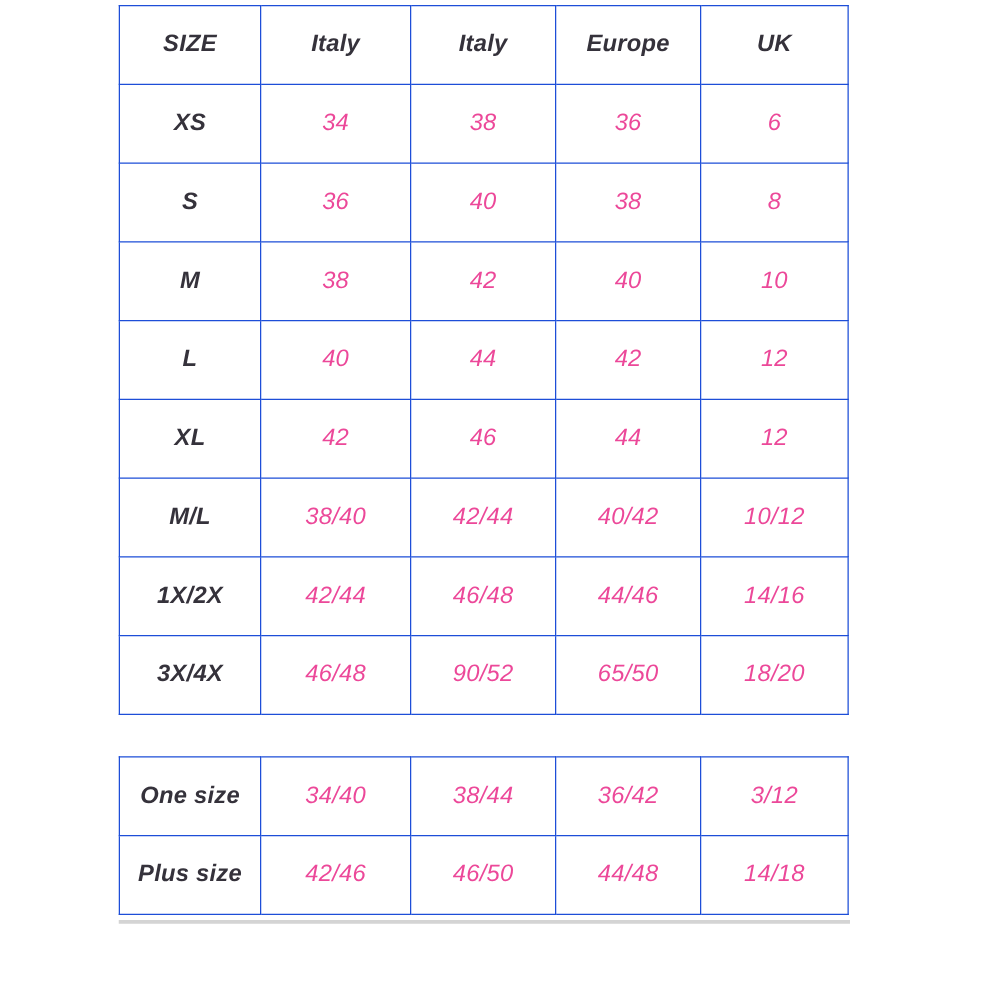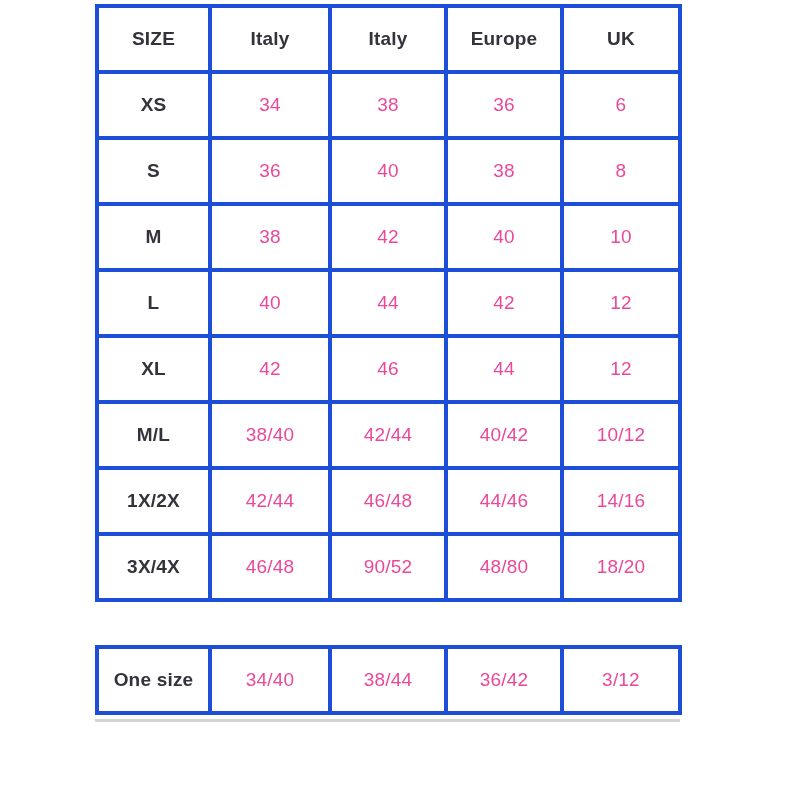--- a/index.html
+++ b/index.html
@@ -18,38 +18,39 @@
   table {
     border-collapse: collapse;
     table-layout: fixed;
   }
   col.c-label  { width: 113px; }
   col.c-europe { width: 120px; }
   col.c-italy  { width: 116px; }
   col.c-france { width: 116px; }
   col.c-uk     { width: 118px; }
   th, td {
-    border: 4px solid #1d4ed8;
+    border: 1px solid #1d4ed8;
     text-align: center;
     vertical-align: middle;
     height: 62px;
     padding: 0;
     font-size: 19px;
     letter-spacing: 0.2px;
+    font-style: italic;
   }
   th {
     font-weight: 700;
     color: #35323b;
   }
   td {
     font-weight: 400;
     color: #ec4899;
   }
   .special-table {
-    margin-top: 43px;
+    margin-top: 33px;
   }
   .cutoff-bar {
     width: 585px;
     height: 3px;
     background: #d4d4d4;
     margin-top: 4px;
   }
 </style>
 </head>
 <body>
@@ -120,21 +121,21 @@
         <th>1X/2X</th>
         <td>42/44</td>
         <td>46/48</td>
         <td>44/46</td>
         <td>14/16</td>
       </tr>
       <tr>
         <th>3X/4X</th>
         <td>46/48</td>
         <td>90/52</td>
-        <td>48/80</td>
+        <td>65/50</td>
         <td>18/20</td>
       </tr>
     </tbody>
   </table>
 
   <table class="special-table">
     <colgroup>
       <col class="c-label">
         <col class="c-europe">
         <col class="c-italy">
@@ -142,18 +143,25 @@
         <col class="c-uk">
     </colgroup>
     <tbody>
       <tr>
         <th>One size</th>
         <td>34/40</td>
         <td>38/44</td>
         <td>36/42</td>
         <td>3/12</td>
       </tr>
+      <tr>
+        <th>Plus size</th>
+        <td>42/46</td>
+        <td>46/50</td>
+        <td>44/48</td>
+        <td>14/18</td>
+      </tr>
     </tbody>
   </table>
 
   <div class="cutoff-bar"></div>
 
 </div>
 
 </body></html>

